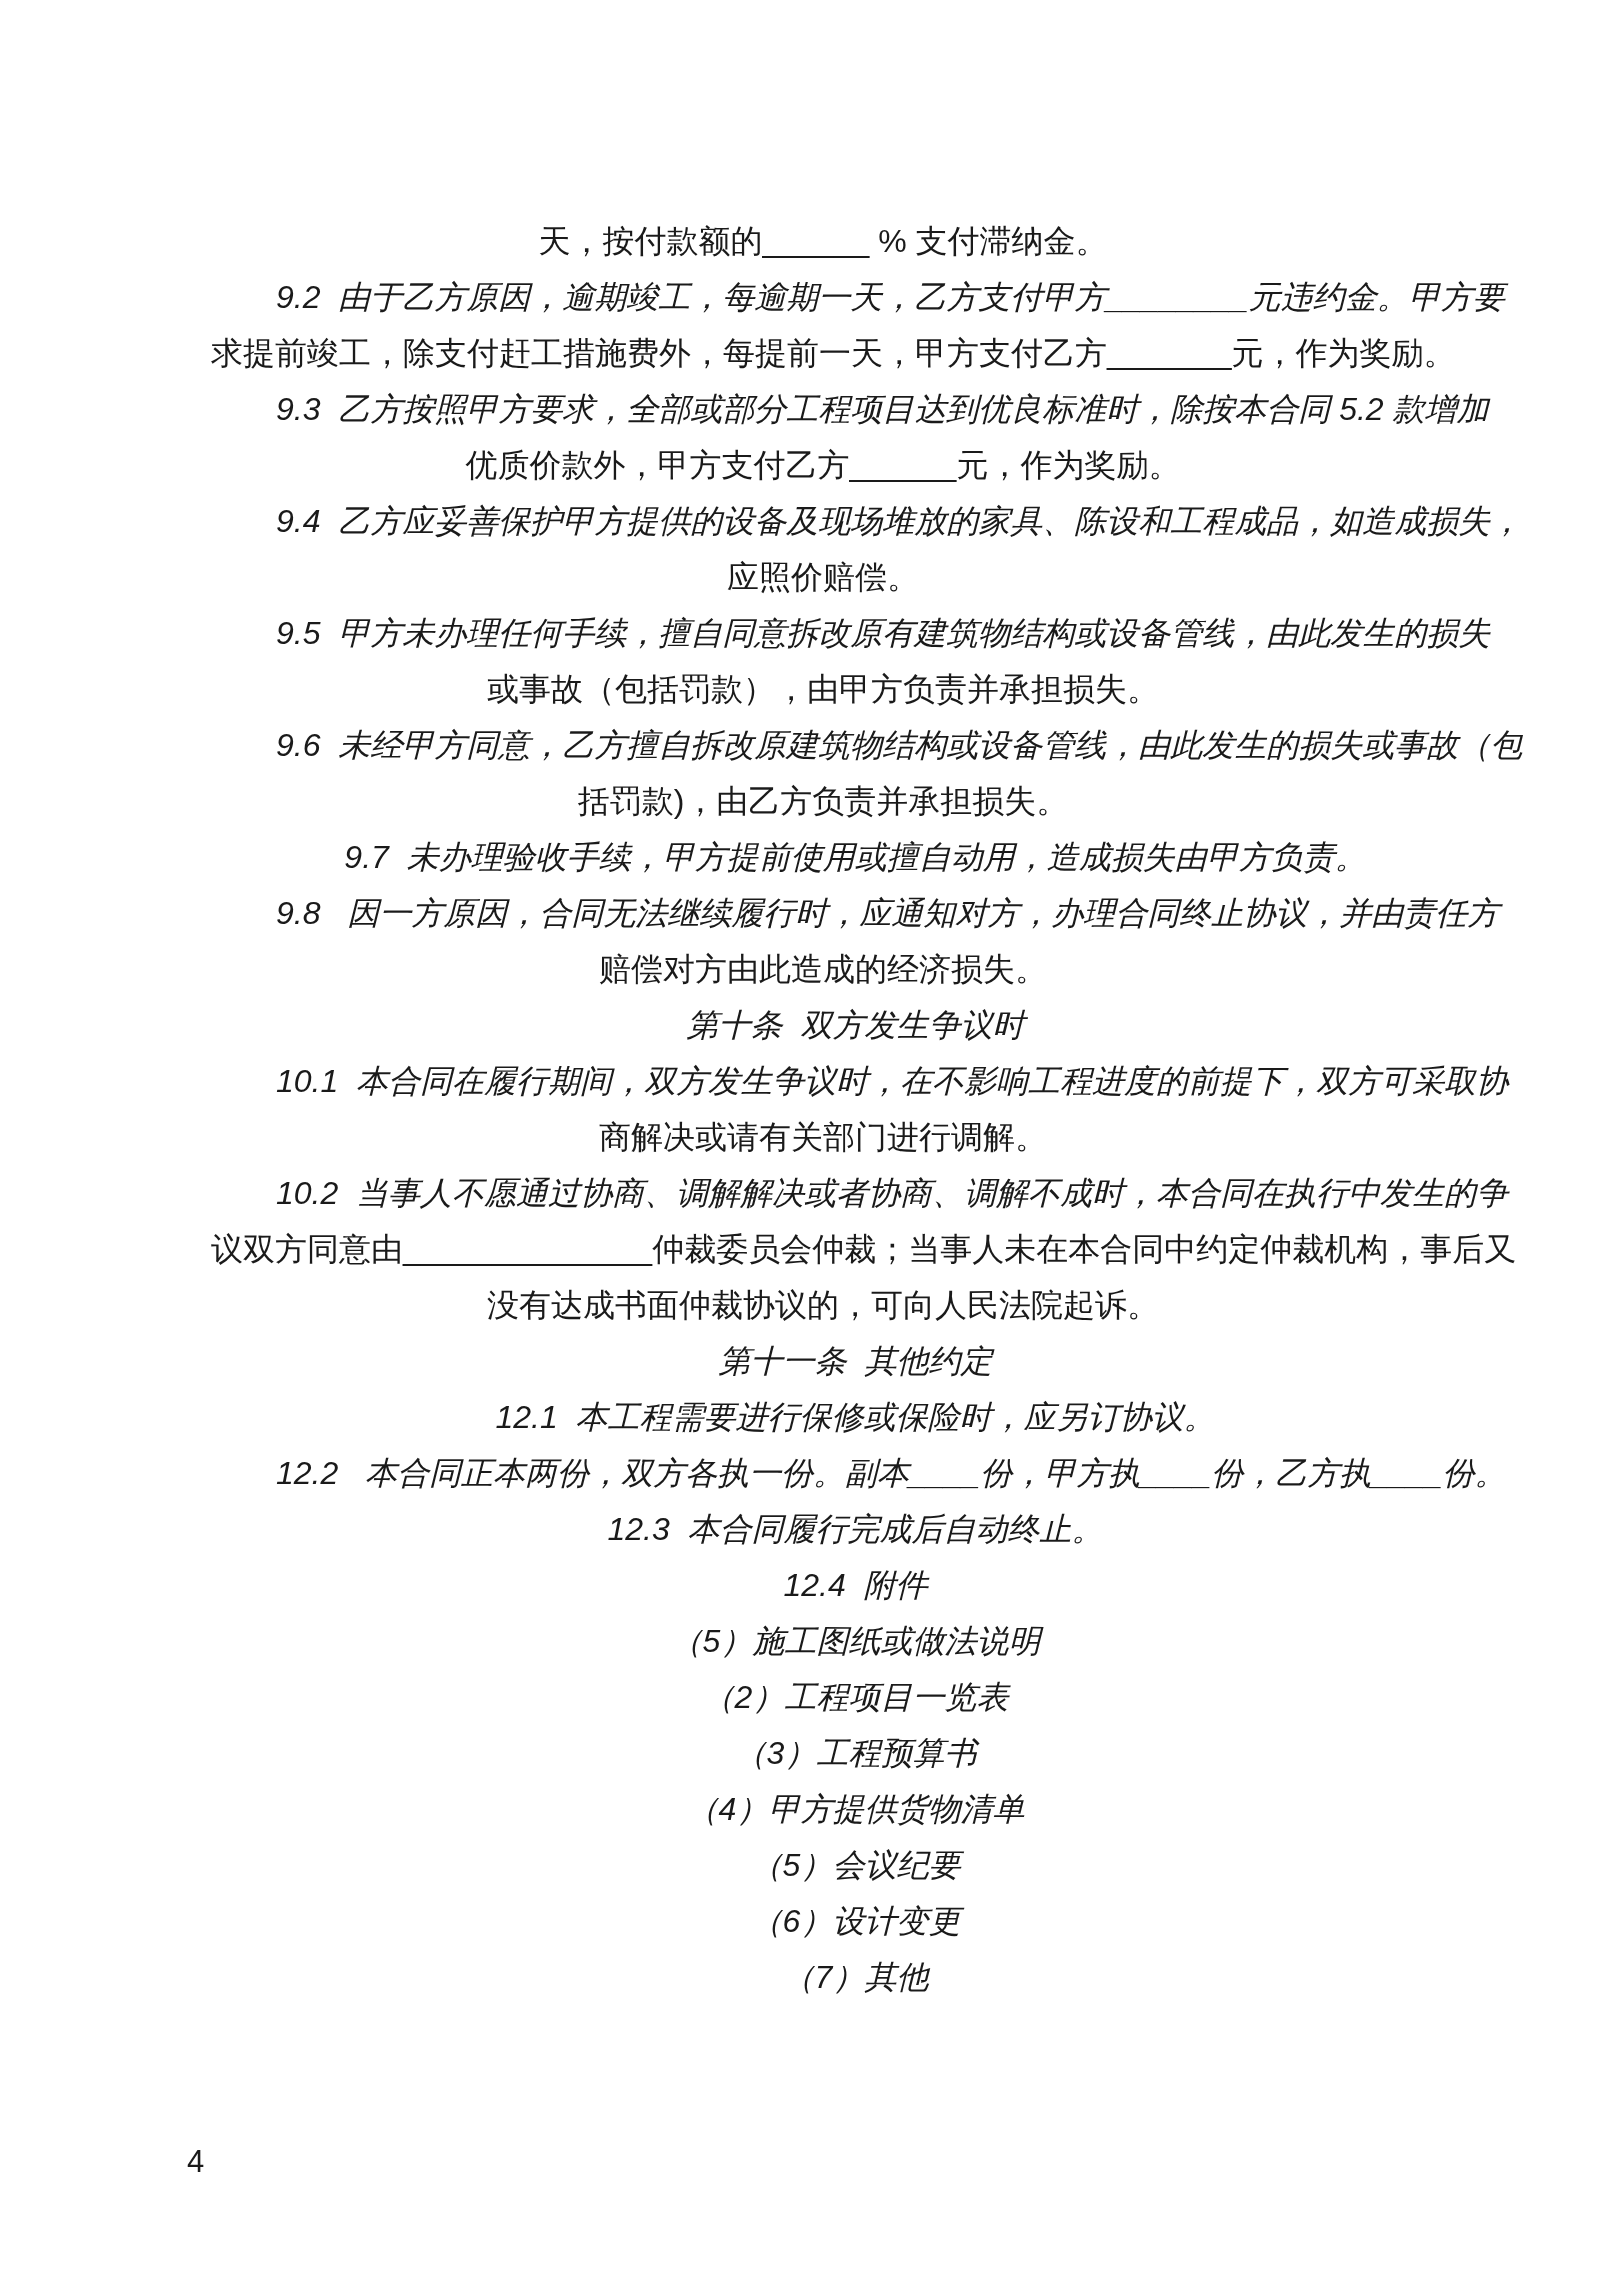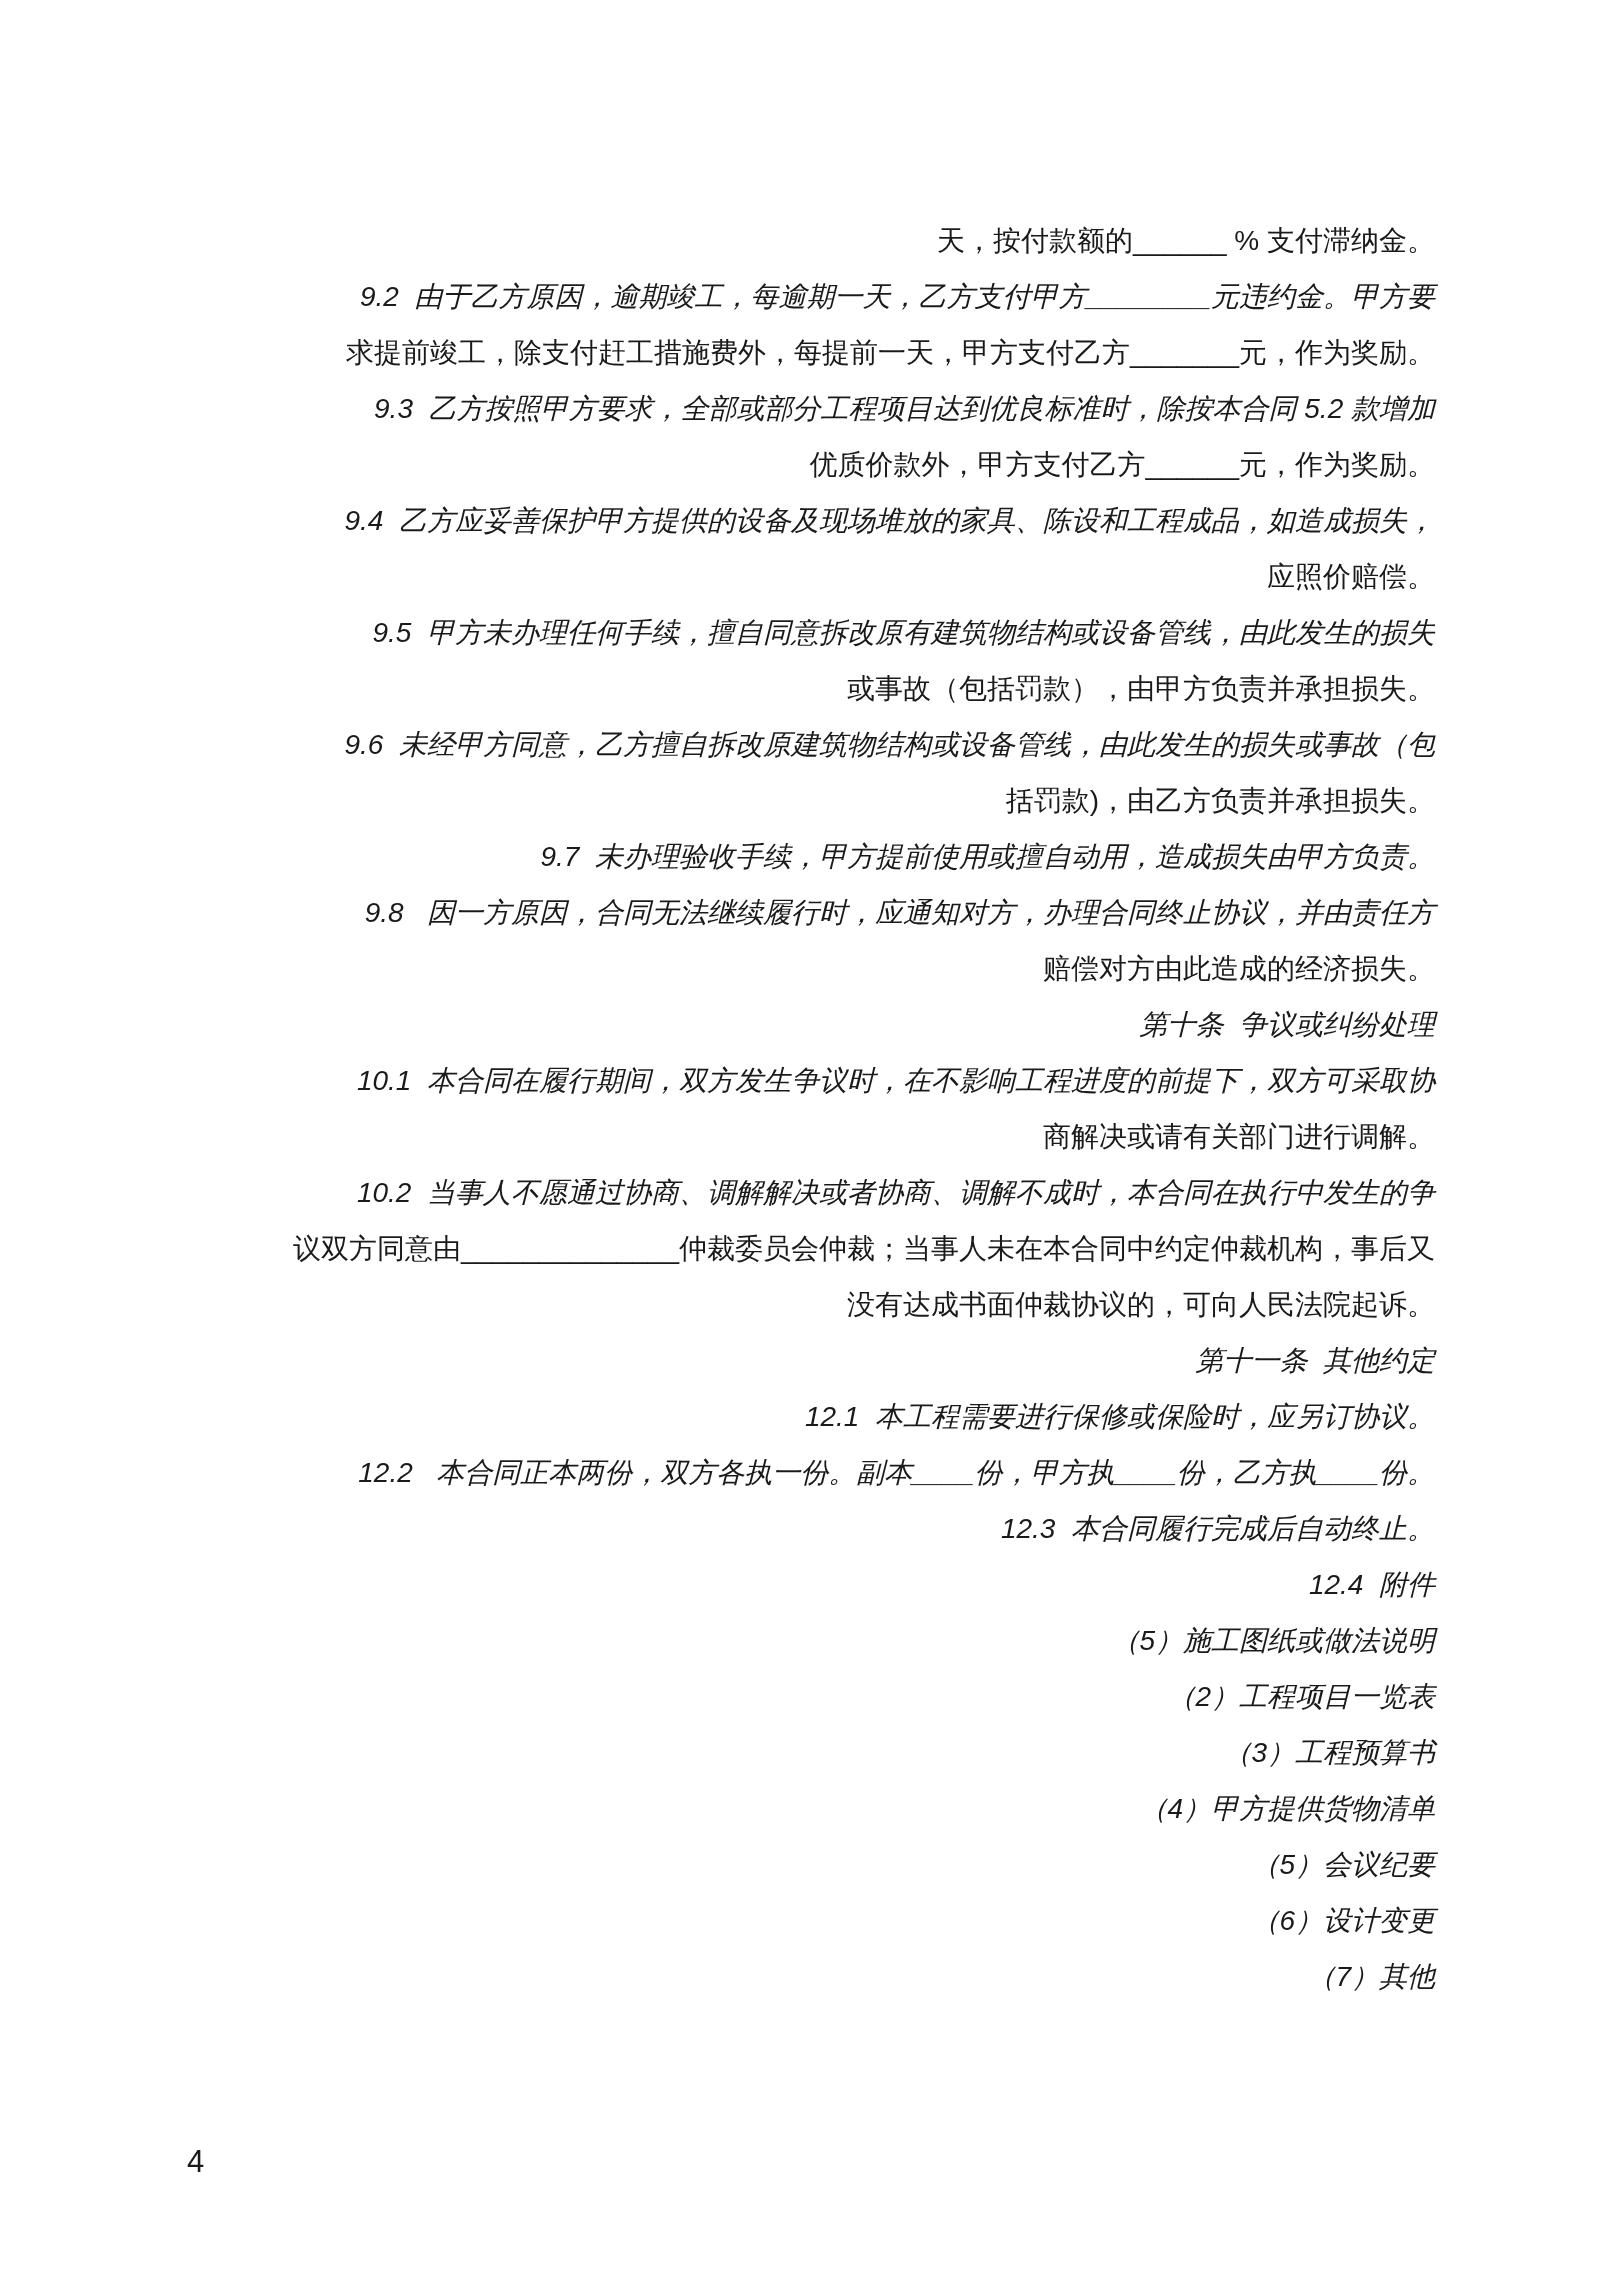--- a/index.html
+++ b/index.html
@@ -16,25 +16,26 @@
     font-family: "Liberation Sans", sans-serif;
     overflow: hidden;
   }
   .doc-lines {
     position: absolute;
     left: 187px;
     top: 213px;
     width: 1248px;
   }
   .doc-line {
-    font-size: 28px;
+    font-size: 32px;
     line-height: 56px;
     height: 56px;
     white-space: pre;
-    text-align: right;
+    text-align: center;
+    margin-left: 24px;
   }
   .doc-line.indent {
     padding-left: 65px;
     font-style: italic;
   }
   .page-number {
     position: absolute;
     left: 187px;
     top: 2134px;
     font-size: 31px;
@@ -53,21 +54,21 @@
       <div class="doc-line">优质价款外，甲方支付乙方______元，作为奖励。</div>
       <div class="doc-line indent">9.4  乙方应妥善保护甲方提供的设备及现场堆放的家具、陈设和工程成品，如造成损失，</div>
       <div class="doc-line">应照价赔偿。</div>
       <div class="doc-line indent">9.5  甲方未办理任何手续，擅自同意拆改原有建筑物结构或设备管线，由此发生的损失</div>
       <div class="doc-line">或事故（包括罚款），由甲方负责并承担损失。</div>
       <div class="doc-line indent">9.6  未经甲方同意，乙方擅自拆改原建筑物结构或设备管线，由此发生的损失或事故（包</div>
       <div class="doc-line">括罚款)，由乙方负责并承担损失。</div>
       <div class="doc-line indent">9.7  未办理验收手续，甲方提前使用或擅自动用，造成损失由甲方负责。</div>
       <div class="doc-line indent">9.8   因一方原因，合同无法继续履行时，应通知对方，办理合同终止协议，并由责任方</div>
       <div class="doc-line">赔偿对方由此造成的经济损失。</div>
-      <div class="doc-line indent">第十条  争议或纠纷处理</div>
+      <div class="doc-line indent">第十条  双方发生争议时</div>
       <div class="doc-line indent">10.1  本合同在履行期间，双方发生争议时，在不影响工程进度的前提下，双方可采取协</div>
       <div class="doc-line">商解决或请有关部门进行调解。</div>
       <div class="doc-line indent">10.2  当事人不愿通过协商、调解解决或者协商、调解不成时，本合同在执行中发生的争</div>
       <div class="doc-line">议双方同意由______________仲裁委员会仲裁；当事人未在本合同中约定仲裁机构，事后又</div>
       <div class="doc-line">没有达成书面仲裁协议的，可向人民法院起诉。</div>
       <div class="doc-line indent">第十一条  其他约定</div>
       <div class="doc-line indent">12.1  本工程需要进行保修或保险时，应另订协议。</div>
       <div class="doc-line indent">12.2   本合同正本两份，双方各执一份。副本____份，甲方执____份，乙方执____份。</div>
       <div class="doc-line indent">12.3  本合同履行完成后自动终止。</div>
       <div class="doc-line indent">12.4  附件</div>

